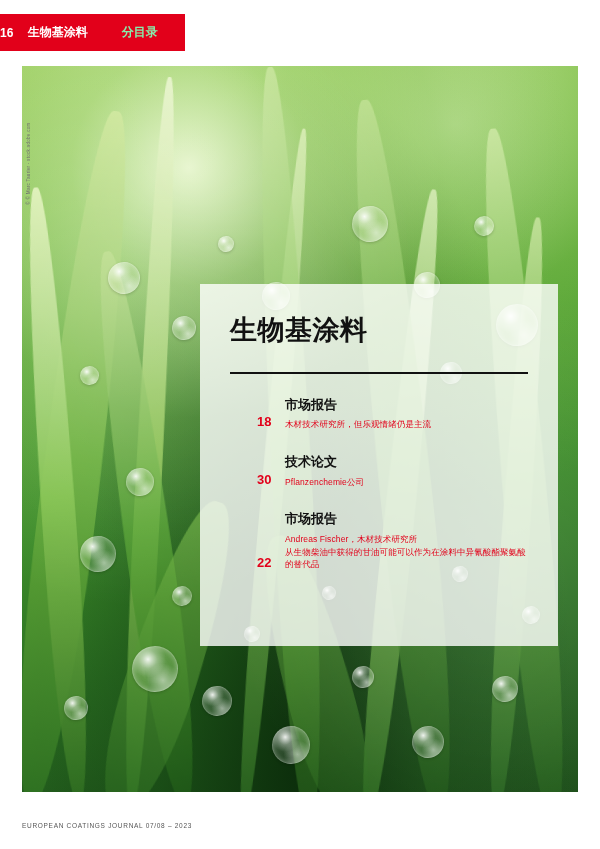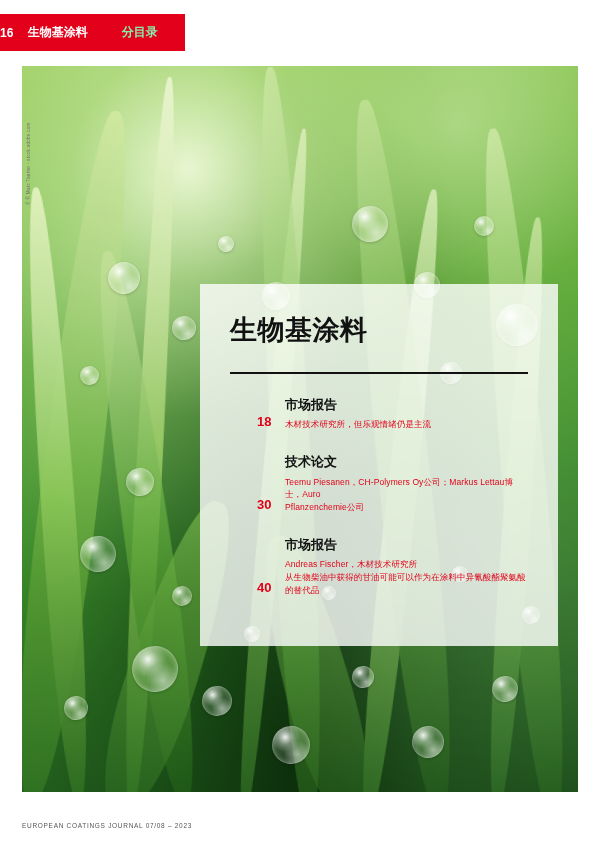--- a/index.html
+++ b/index.html
@@ -244,28 +244,27 @@
         <span>木材技术研究所，但乐观情绪仍是主流</span>
       </div>
     </div>
   </div>
 
   <div class="entry">
     <div class="num">30</div>
     <div class="body">
       <div class="title">技术论文</div>
       <div class="desc">
-        <span>Teemu Piesanen，CH-Polymers Oy公司；Markus Lettau博士，Auro</span>
         <span>Pflanzenchemie公司</span>
       </div>
     </div>
   </div>
 
   <div class="entry">
-    <div class="num">40</div>
+    <div class="num">22</div>
     <div class="body">
       <div class="title">市场报告</div>
       <div class="desc">
         <span>Andreas Fischer，木材技术研究所</span>
         <span>从生物柴油中获得的甘油可能可以作为在涂料中异氰酸酯聚氨酸的替代品</span>
       </div>
     </div>
   </div>
 </div>
 

